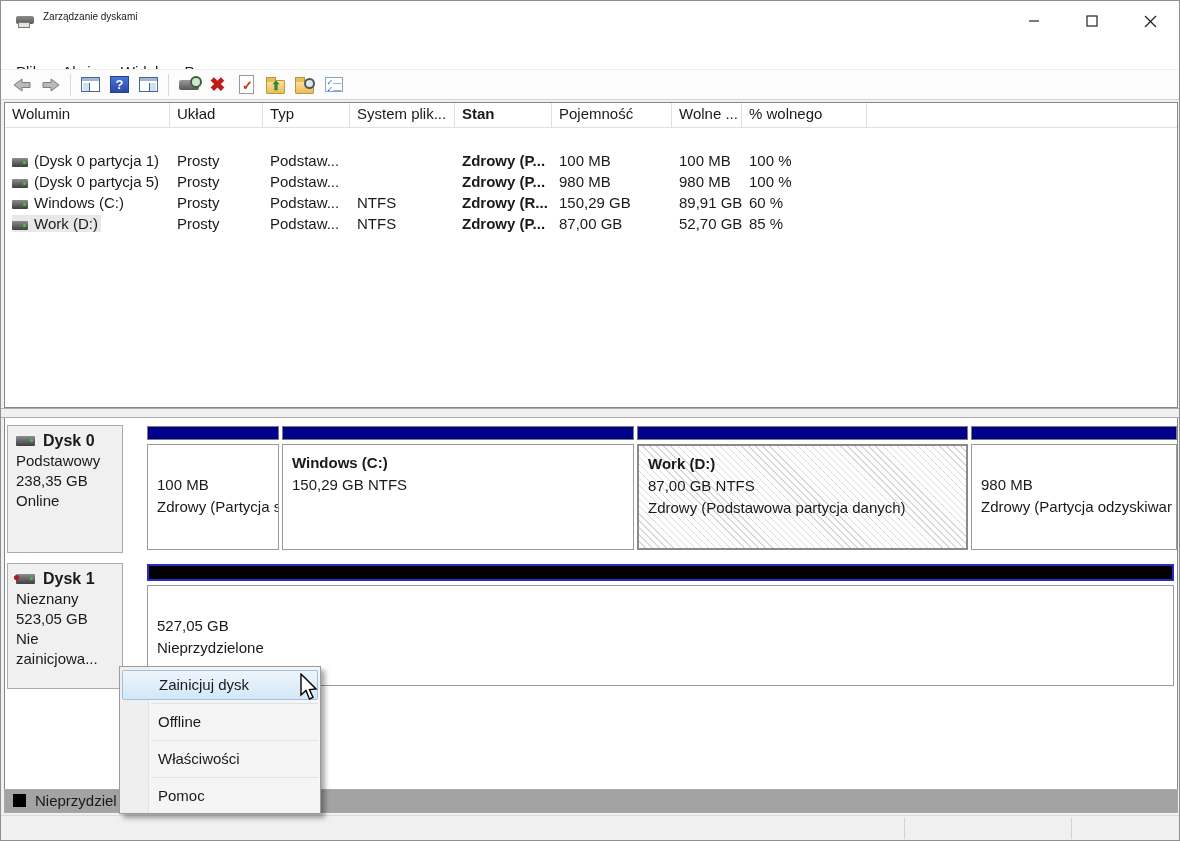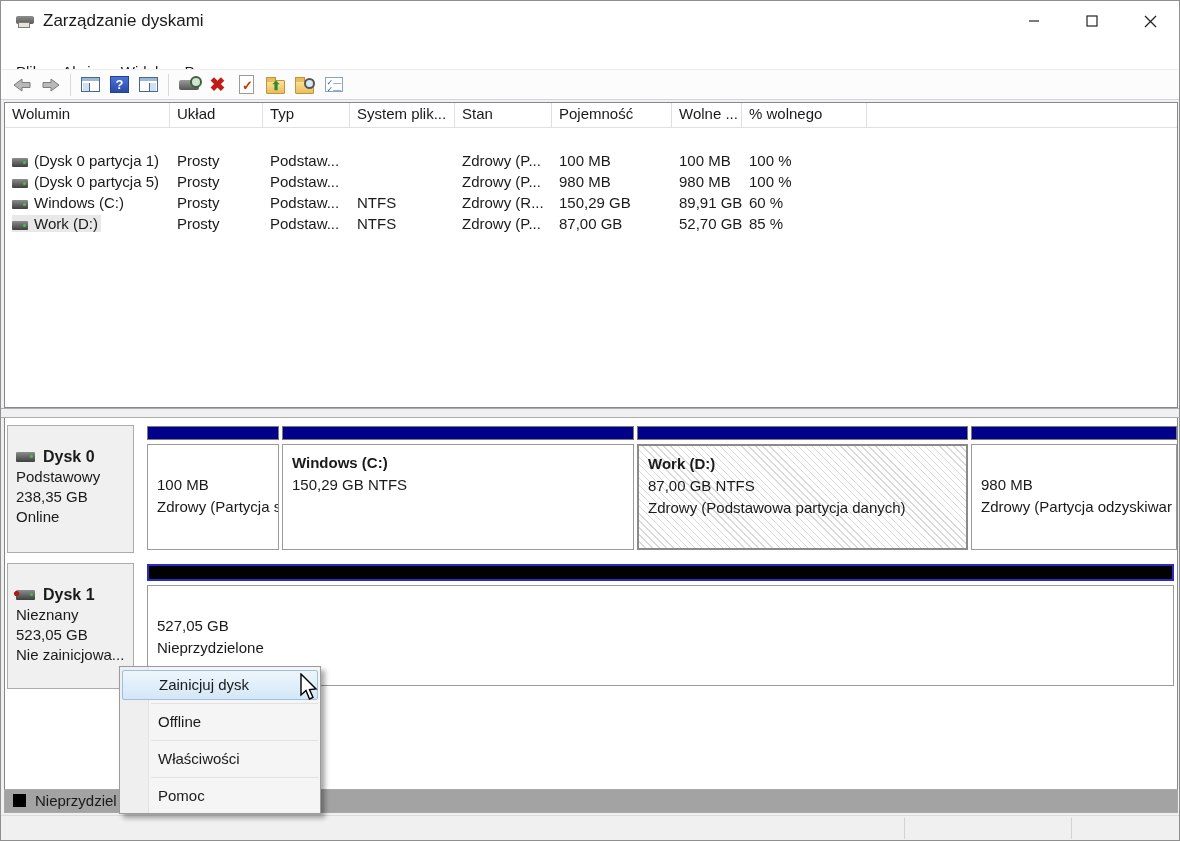--- a/index.html
+++ b/index.html
@@ -5,21 +5,21 @@
   * { margin:0; padding:0; box-sizing:border-box; }
   html,body { width:1180px; height:841px; }
   body { font-family:"Liberation Sans", sans-serif; color:#1a1a1a; background:#fff; }
   .window { position:relative; width:1180px; height:841px; background:#f0f0f0; border:1px solid #8f8f8f; overflow:hidden; }
 
   
   .titlebar { position:absolute; left:0; top:0; width:100%; height:40px; background:#fff; }
   .app-icon { position:absolute; left:15px; top:13px; width:20px; height:14px; }
   .app-icon .case { position:absolute; left:0; top:2px; width:18px; height:8px; background:linear-gradient(#8d8d8d,#5a5a5a); border-radius:2px; }
   .app-icon .tray { position:absolute; left:2px; top:8px; width:12px; height:6px; background:#e8e2d8; border:1px solid #7a7a7a; }
-  .title-text { position:absolute; left:42px; top:10px; font-size:17px; }
+  .title-text { position:absolute; left:42px; top:10px; font-size:10px; }
   .win-controls { position:absolute; right:0; top:0; height:40px; display:flex; }
   .wc { width:58px; height:40px; display:flex; align-items:center; justify-content:center; font-size:15px; color:#222; }
   .wc svg { display:block; }
 
   
   .menubar { position:absolute; left:0; top:40px; width:100%; height:28px; background:#fff; display:flex; align-items:center; padding-left:4px; }
   .menu-item { font-size:15px; padding:3px 11px;margin-top:32px; }
 
   
   .toolbar { position:absolute; left:0; top:68px; width:100%; height:31px; background:#fcfcfc; border-top:1px solid #ededed; border-bottom:1px solid #d6d6d6; display:flex; align-items:center; padding-left:6px; }
@@ -42,30 +42,30 @@
   .checklist { width:18px; height:15px; background:#fff; border:1px solid #8aa5c0; position:relative; font-size:8px; color:#2a62c4; line-height:7px; padding:1px; }
   .checklist::after { content:"✓—\A✓—"; white-space:pre; }
   .arrow-ic svg { display:block; }
 
   
   .table-pane { position:absolute; left:3px; top:101px; width:1174px; height:306px; background:#fff; border:1px solid #828790; overflow:hidden; }
   .thead { display:flex; height:25px; border-bottom:1px solid #e0e0e0; }
   .th { font-size:15px; padding:2px 0 0 7px; border-right:1px solid #e0e0e0; overflow:hidden; white-space:nowrap; }
   .trow { display:flex; height:21px; align-items:center; }
   .td { font-size:15px; padding-left:7px; overflow:hidden; white-space:nowrap;margin-top:44px; }
-  .c0{width:165px;} .c1{width:93px;} .c2{width:87px;} .c3{width:105px;} .c4{width:97px;} .c5{width:120px;} .c6{width:70px;} .c7{width:125px;} .cF{flex:1; border-right:none;}
+  .c0{width:165px;} .c1{width:93px;} .c2{width:87px;} .c3{width:105px;} .c4{width:97px;font-weight:bold;} .c5{width:120px;} .c6{width:70px;} .c7{width:125px;} .cF{flex:1; border-right:none;}
   .vol-ic { display:inline-block; width:16px; height:9px; background:linear-gradient(#8d8d8d,#3f3f3f); border-radius:1px; position:relative; margin-right:6px; vertical-align:middle; }
   .vol-ic::after { content:""; position:absolute; right:2px; top:3px; width:3px; height:3px; background:#43c543; border-radius:50%; }
   .sel-label { background:#e8e8e8; padding:1px 3px 1px 0; }
 
   .splitter { position:absolute; left:0; top:407px; width:100%; height:10px; background:#f0f0f0; border-top:1px solid #adadad; border-bottom:1px solid #adadad; }
 
   .graph-pane { position:absolute; left:3px; top:417px; width:1174px; height:371px; background:#fff; border-left:1px solid #828790; border-right:1px solid #828790; }
   .disk-row { position:absolute; left:0; width:100%; }
-  .disk-label { position:absolute; left:2px; width:127px; height:100%; background:#f0f0f0; border:1px solid #ababab; padding:20px 8px; font-size:15px; line-height:20px; }
+  .disk-label { position:absolute; left:2px; width:116px; height:100%; background:#f0f0f0; border:1px solid #ababab; padding:4px 8px; font-size:15px; line-height:20px; }
   .disk-name { font-weight:bold; font-size:16px; display:inline-block; vertical-align:middle; }
   .dsk-ic { display:inline-block; width:19px; height:10px; background:linear-gradient(#8d8d8d,#3f3f3f); border-radius:1px; position:relative; margin-right:8px; vertical-align:middle; }
   .dsk-ic::after { content:""; position:absolute; right:2px; top:3px; width:3px; height:3px; background:#43c543; border-radius:50%; }
   .dsk-ic.err::before { content:"●"; position:absolute; left:-3px; top:-7px; color:#b01b1b; font-size:12px; text-shadow:0 0 0 #b01b1b; }
   .parts { position:absolute; left:142px; right:2px; top:0; height:100%; }
   .part { position:absolute; top:0; height:100%; }
   .pbar { position:absolute; left:0; right:0; top:1px; height:14px; background:#00008b; border:1px solid #7b7b7b; }
   .pbar.black { background:#000; border:2px solid #2b2bc8; height:17px; }
   .pbody { position:absolute; left:0; right:0; top:19px; bottom:3px; background:#fff; border:1px solid #9a9a9a; padding:7px 9px; font-size:15px; line-height:22px; overflow:hidden; white-space:nowrap; }
   .pbody.hatch { background:repeating-linear-gradient(45deg,#fff 0 4px,#d9d9d9 4px 5px); border:2px solid #8a8a8a; }

